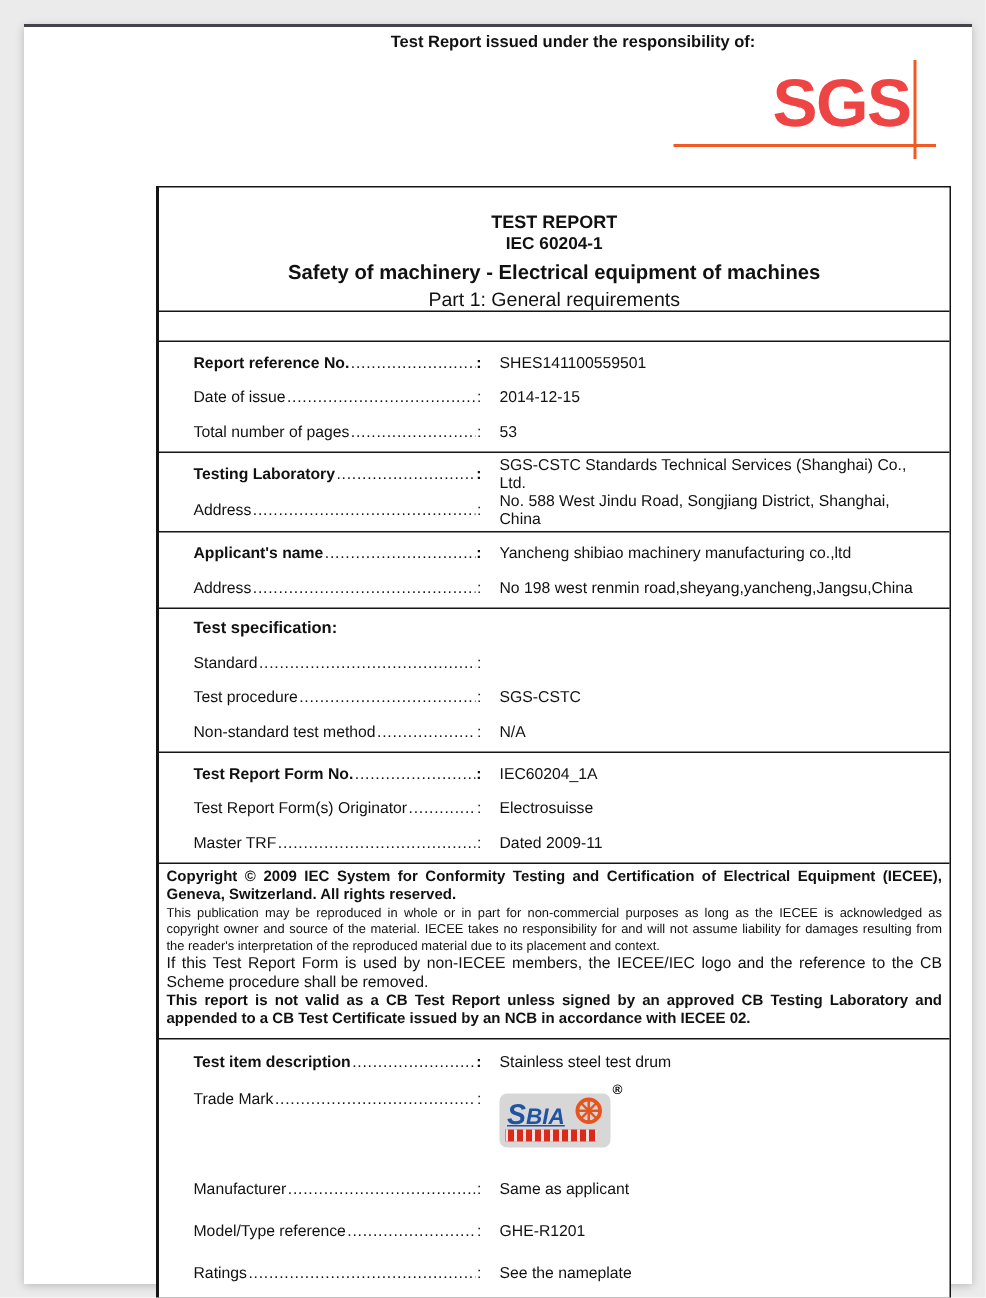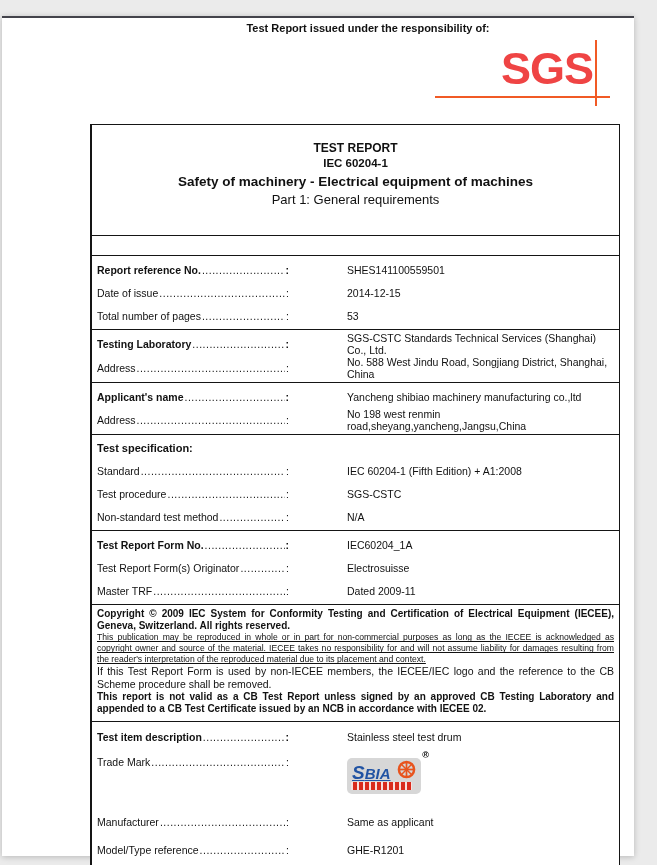--- a/index.html
+++ b/index.html
@@ -6,21 +6,21 @@
   html, body { margin: 0; padding: 0; }
   body {
     width: 657px; height: 865px;
     background: #ebebeb;
     font-family: "Liberation Sans", sans-serif;
     color: #111;
     position: relative;
     overflow: hidden;
   }
   .page {
-    position: absolute; left: 2px; top: 16px;
+    position: absolute; left: 16px; top: 16px;
     width: 632px; height: 840px;
     background: #ffffff;
     border-top: 2px solid #43434b;
     box-shadow: 0 1px 6px rgba(0,0,0,0.22);
   }
   .header-note {
     position: absolute; top: 4px; left: 100px; right: 0;
     text-align: center;
     font-size: 11px; font-weight: bold;
   }
@@ -32,47 +32,47 @@
   }
   .sgs-vline { position: absolute; top: 22px; right: 37px; width: 2px; height: 66px; background: #f15a25; }
   .sgs-hline { position: absolute; top: 78px; right: 24px; width: 175px; height: 2px; background: #f15a25; }
 
   
   .report-table {
     position: absolute; left: 88px; top: 106px; width: 530px;
     border: 1px solid #151515; border-left-width: 2px; border-bottom-width: 2px;
     background: #fff;
   }
-  .title-block { text-align: center; padding: 16px 4px 28px; border-bottom: 1px solid #151515; }
+  .title-block { text-align: center; padding: 16px 4px 0; border-bottom: 1px solid #151515; }
   .title-l1 { font-size: 12px;   font-weight: bold; margin-bottom: 2px; }
   .title-l2 { font-size: 11.5px; font-weight: bold; margin-bottom: 5px; }
   .title-l3 { font-size: 13.5px; font-weight: bold; margin-bottom: 3px; }
   .title-l4 { font-size: 13px;   font-weight: normal; }
   .spacer-row { height: 20px; border-bottom: 1px solid #151515; }
 
   .group { border-bottom: 1px solid #151515; padding: 2px 0; }
   .group.last { border-bottom: none; }
 
-  .row { display: flex; align-items: center; min-height: 23px; padding: 0 5px; gap: 46px; }
+  .row { display: flex; align-items: center; min-height: 23px; padding: 0 23px; }
   .lbl { width: 192px; flex-shrink: 0; display: flex; align-items: baseline; font-size: 10.5px; }
   .lbl.b { font-weight: bold; }
   .lbl .t { white-space: nowrap; }
   .lbl .dots { flex: 1 1 auto; overflow: hidden; white-space: nowrap; margin: 0 1px; }
   .lbl .dots::after {
     content: "...........................................................................";
     letter-spacing: 0.5px; font-weight: normal; font-size: 10.5px;
   }
   .lbl .colon::after { content: ":"; }
   .val { flex: 1; font-size: 10.5px; padding-left: 12px; }
   .row.header-row { font-weight: bold; font-size: 11px; min-height: 22px; }
 
   .copyright { border-bottom: 1px solid #151515; padding: 3px 5px 6px; }
   .copyright p { margin: 0; text-align: justify; }
   .cp-bold   { font-size: 10px; font-weight: bold; line-height: 1.22; }
-  .cp-small  { font-size: 8.6px;  line-height: 1.28; text-decoration: underline; }
+  .cp-small  { font-size: 8.6px;  line-height: 1.28; }
   .cp-normal { font-size: 10.5px; line-height: 1.2; }
 
   .row.tall30 { min-height: 28px; }
   .row.item-row { min-height: 26px; }
   .row.trademark-row { min-height: 58px; align-items: flex-start; padding-top: 6px; }
 
   
   .sbia {
     position: relative; width: 74px; height: 36px;
     background: #d7d7d7; border-radius: 5px; margin-top: 2px;
@@ -181,21 +181,20 @@
     <div class="group">
       <div class="row header-row">
         <span>Test specification:</span>
       </div>
       <div class="row">
         <div class="lbl">
             <span class="t">Standard</span>
             <span class="dots"></span>
             <span class="colon"></span>
           </div>
-        <div class="val">IEC 60204-1 (Fifth Edition) + A1:2008</div>
       </div>
       <div class="row">
         <div class="lbl">
             <span class="t">Test procedure</span>
             <span class="dots"></span>
             <span class="colon"></span>
           </div>
         <div class="val">SGS-CSTC</div>
       </div>
       <div class="row">

